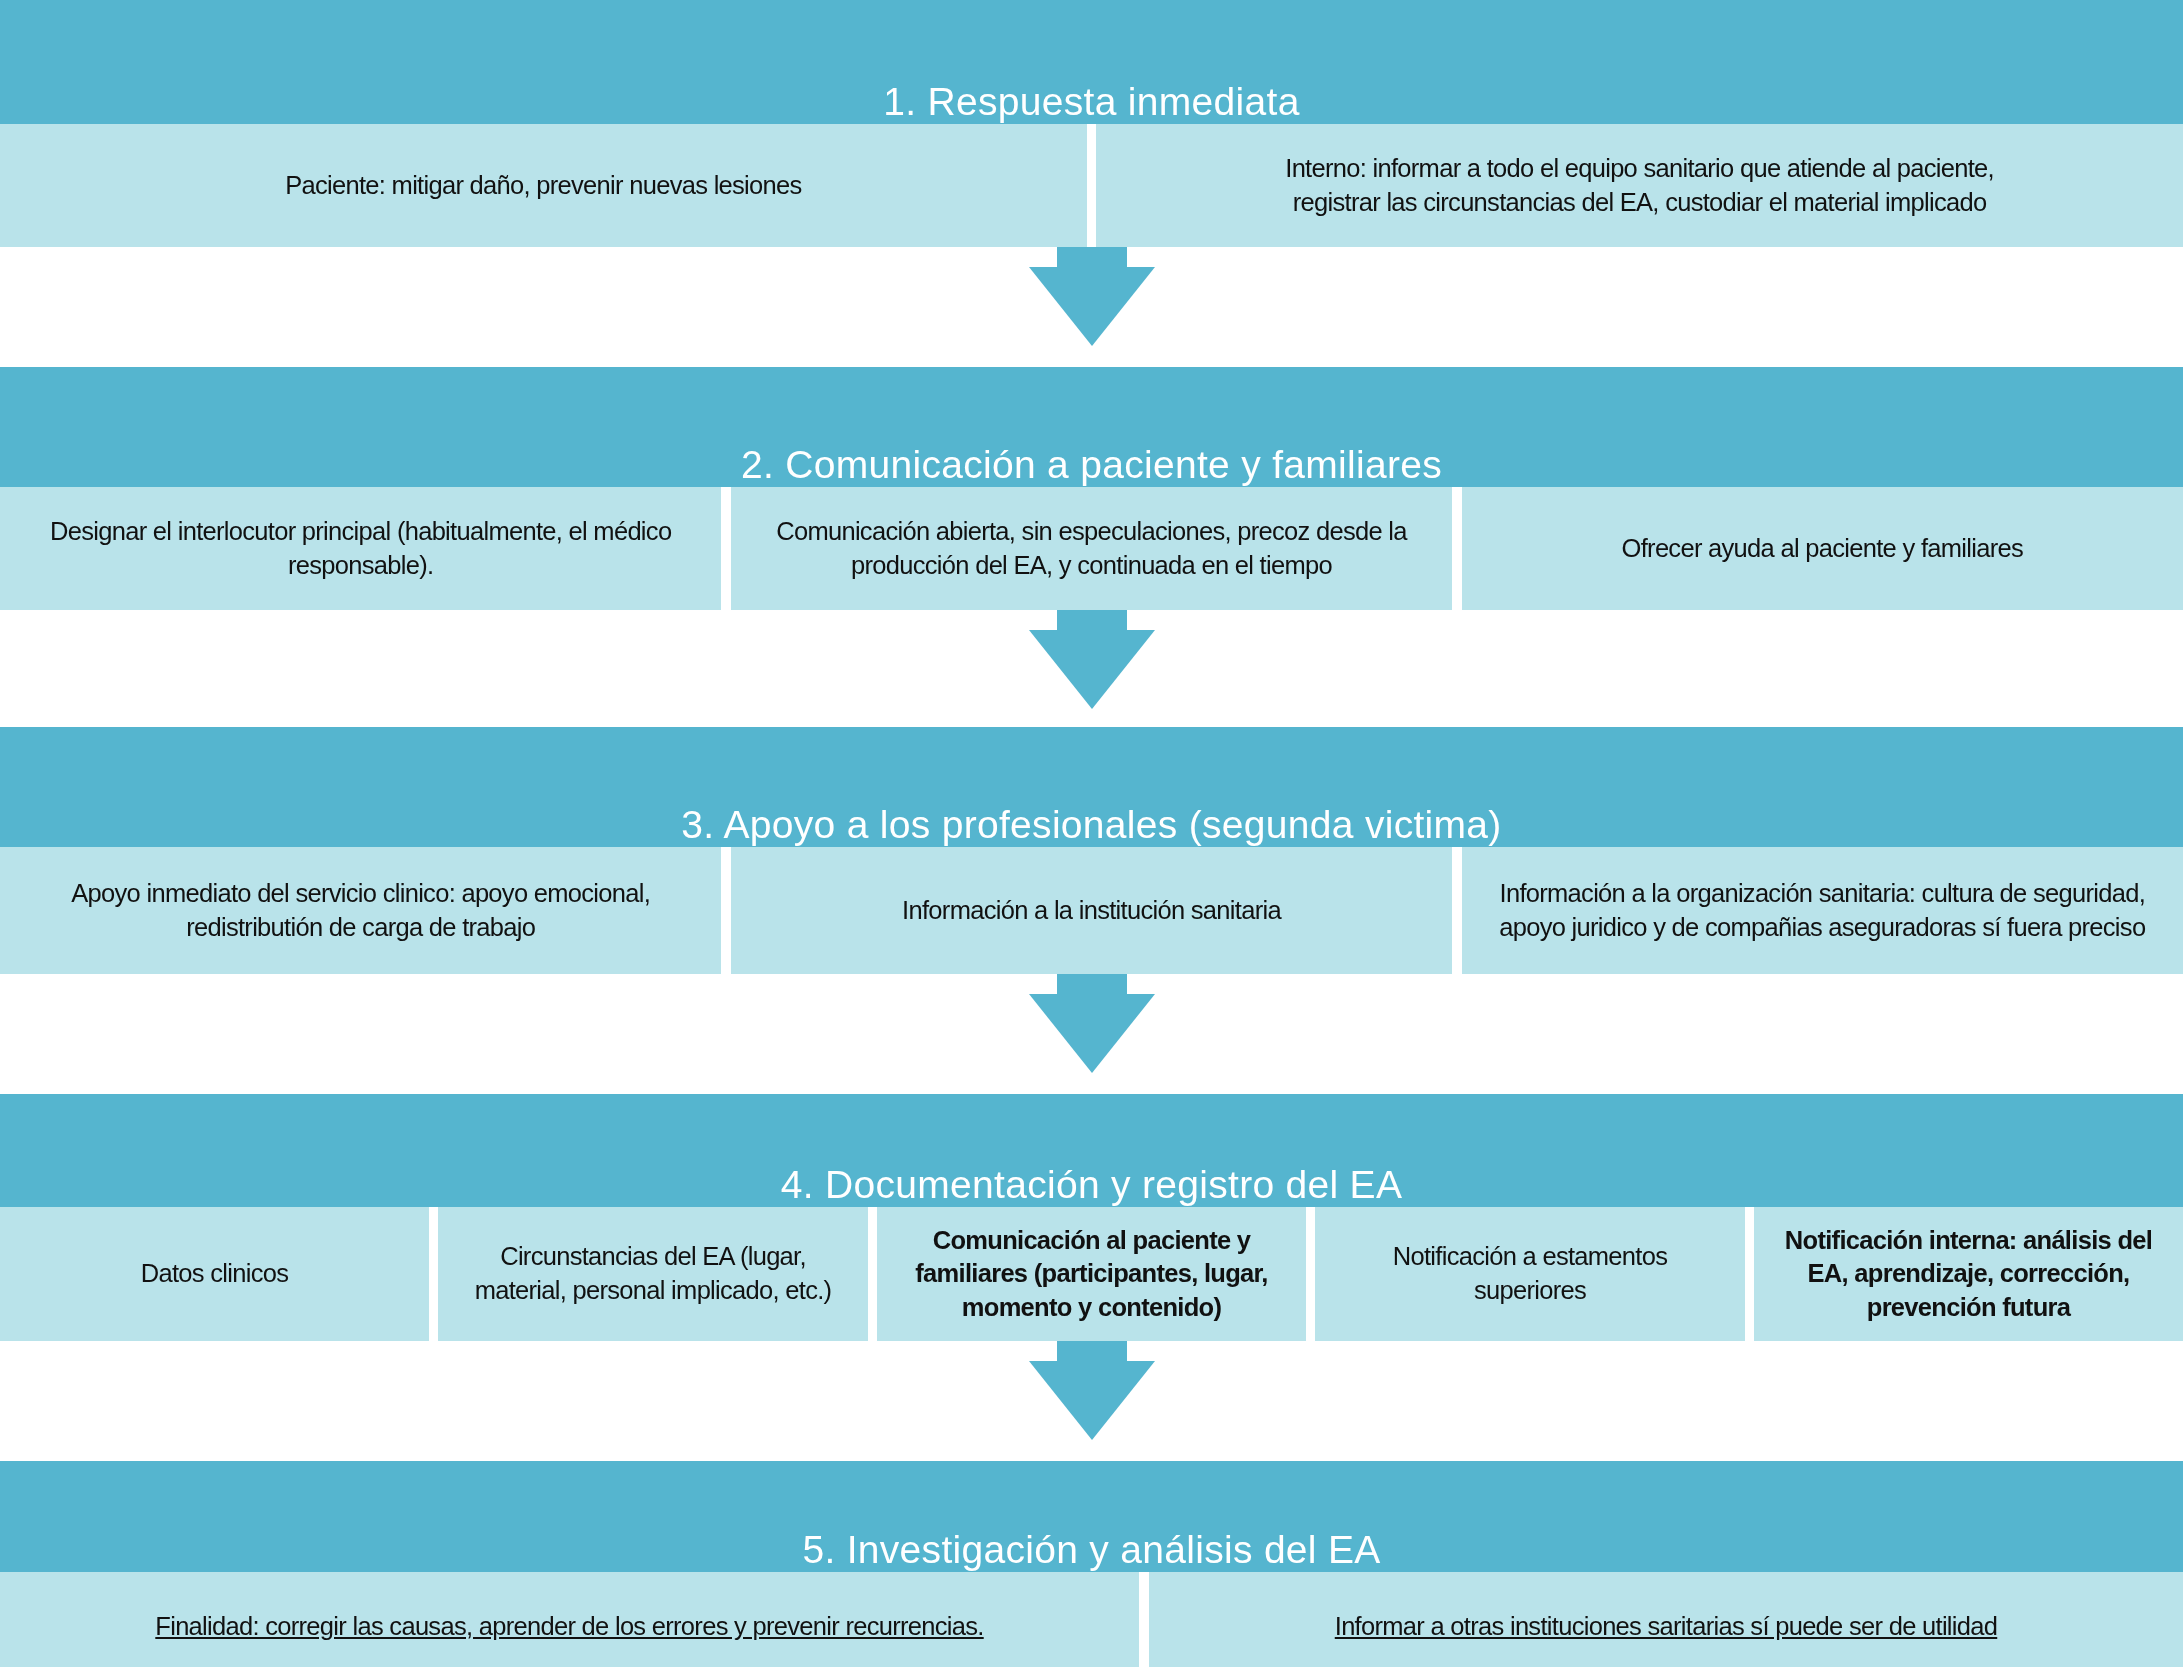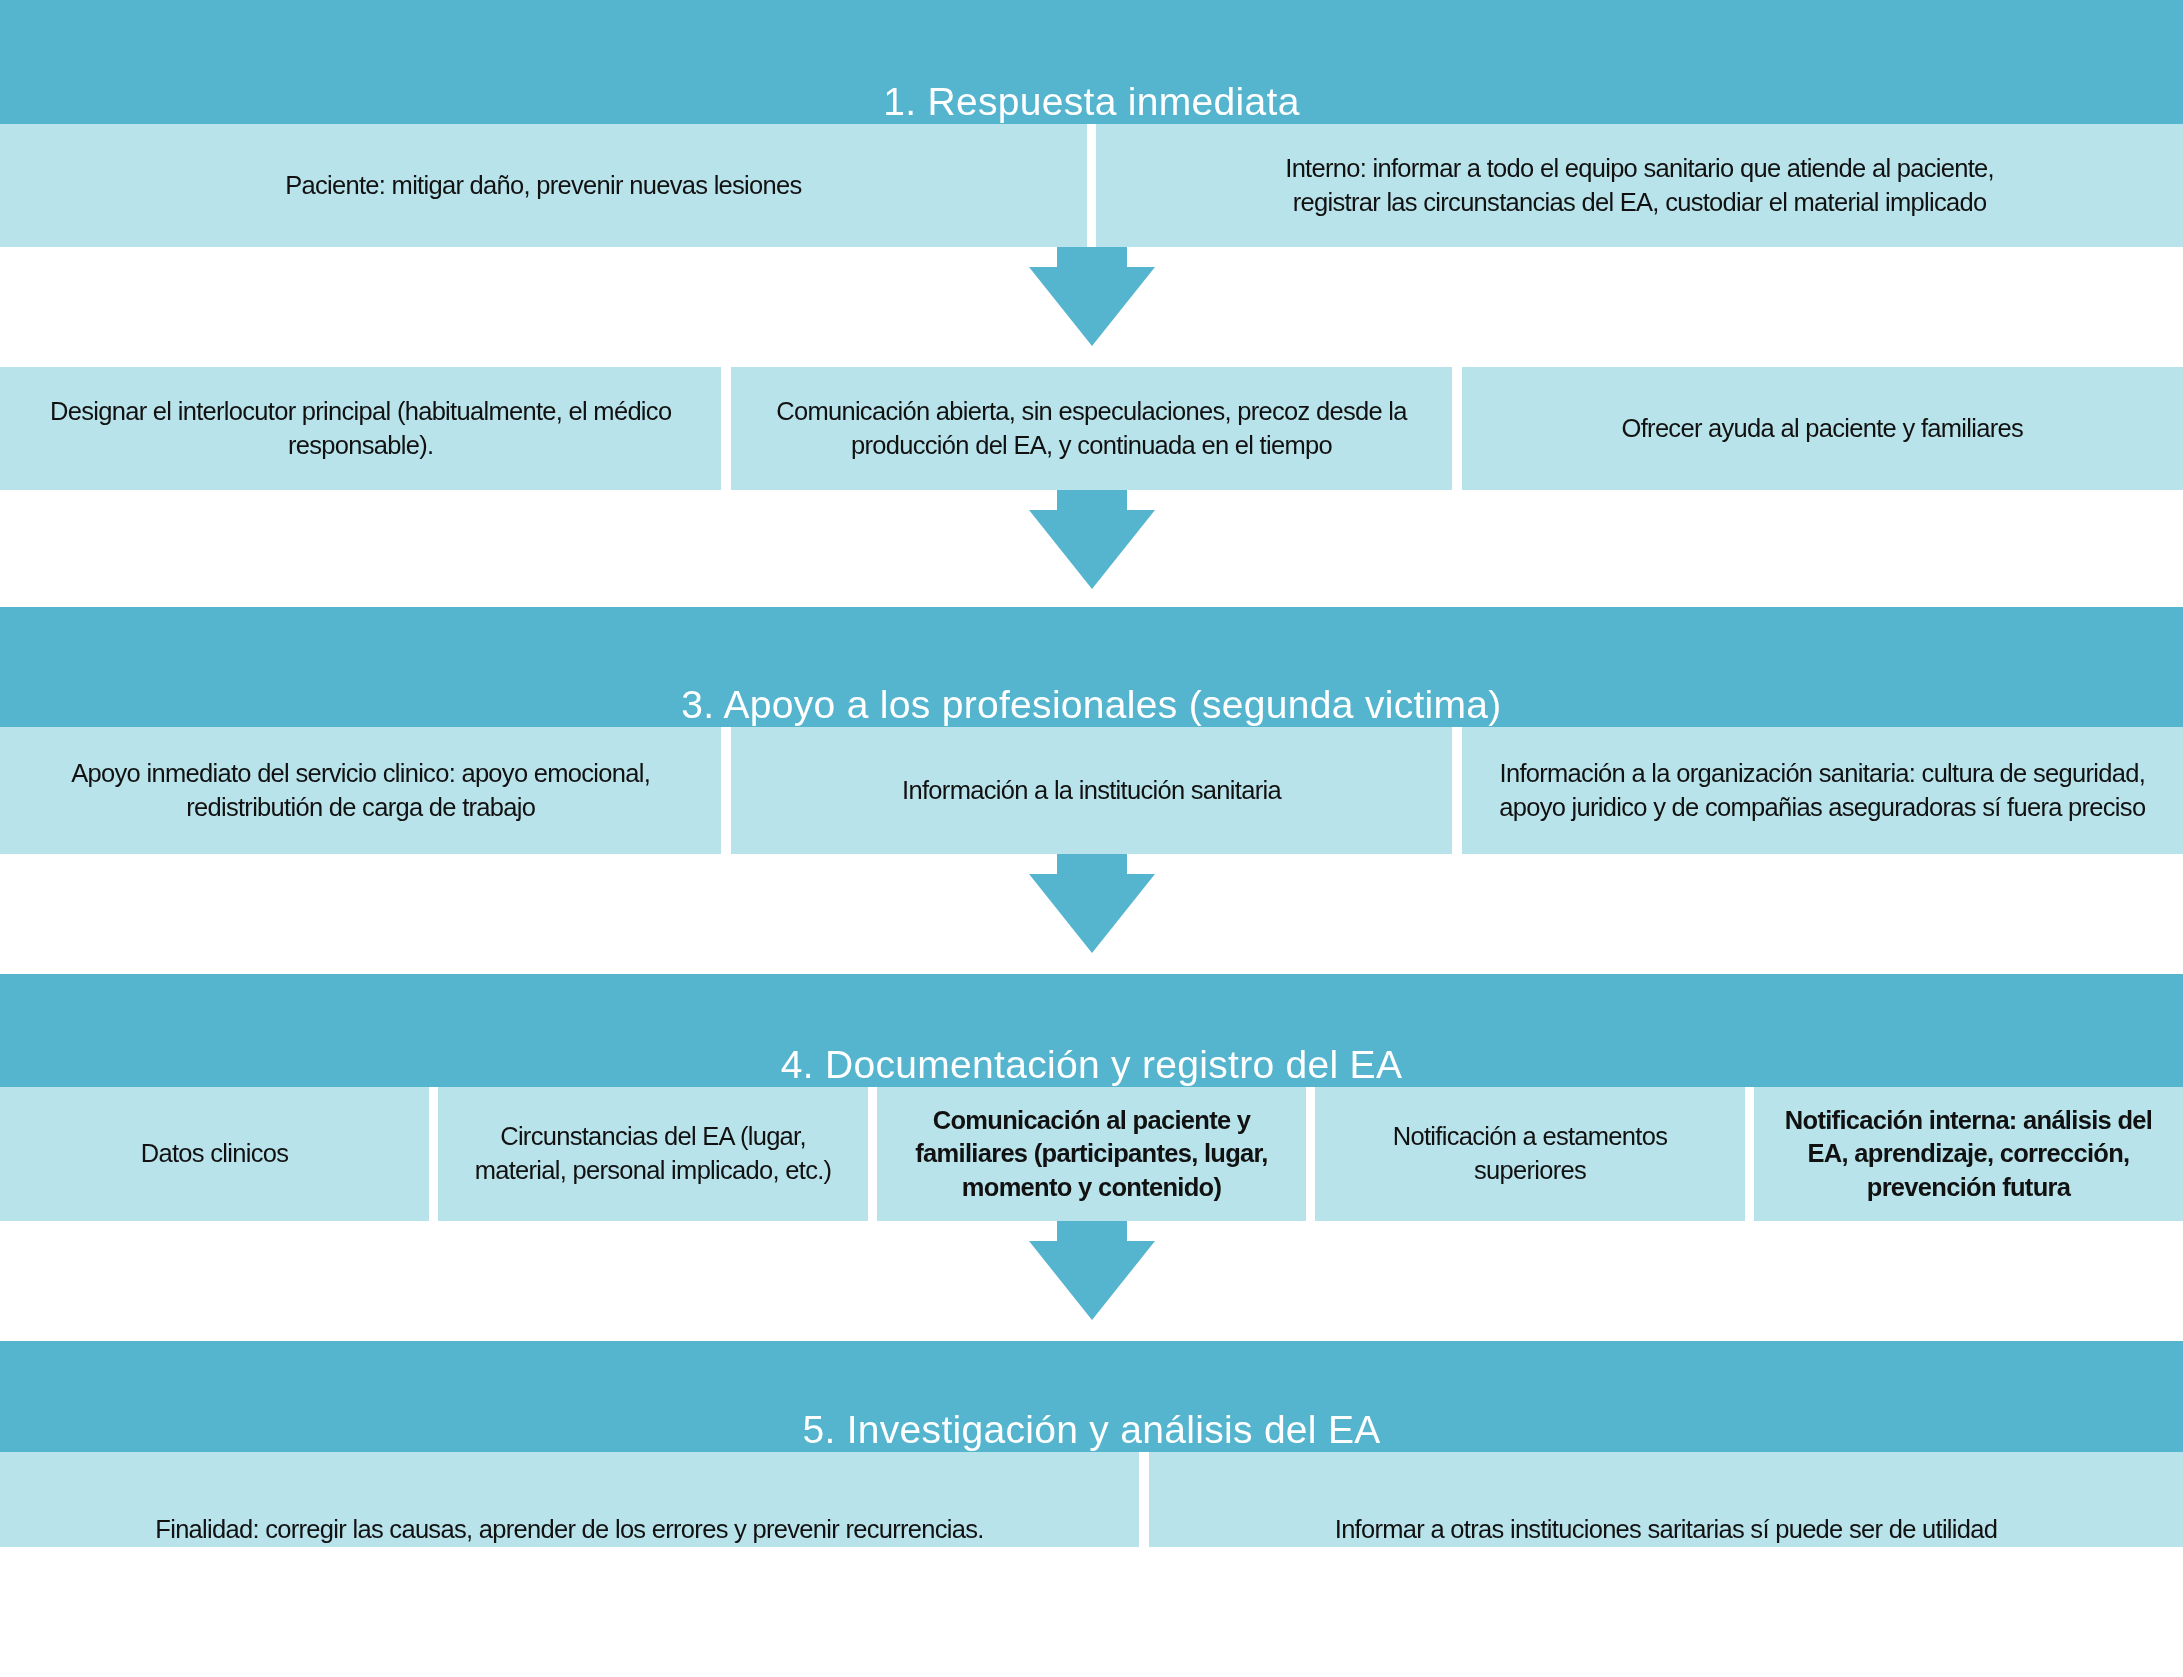--- a/index.html
+++ b/index.html
@@ -50,21 +50,21 @@
   .cell span{display:inline-block;max-width:100%;}
   .mw1000 span{max-width:672px;}
   .mw1060 span{max-width:712px;}
   .mw950 span{max-width:638px;}
   .mw1010 span{max-width:678px;}
   .mw880 span{max-width:591px;}
   .mw975 span{max-width:655px;}
   .mw545 span{max-width:366px;}
   .mw590 span{max-width:396px;font-weight:bold;}
   .mw500 span{max-width:336px;}
-  .cell-top{align-items:flex-end;padding-top:15px;}
+  .cell-top{align-items:center;padding-top:15px;text-decoration:underline;}
   .cell-w1695{flex:0 0 1139px;}
   .arrow-zone{
     background:var(--gutter);
     display:flex;justify-content:center;align-items:flex-start;
   }
   .arrow{display:flex;flex-direction:column;align-items:center;}
   .arrow-stem{width:70px;height:20px;background:var(--arrow);}
   .arrow-head{
     width:0;height:0;
     border-left:63px solid transparent;
@@ -88,20 +88,23 @@
         <span>Interno: informar a todo el equipo sanitario que atiende al paciente, registrar las circunstancias del EA, custodiar el material implicado</span>
       </div>
   </div>
   <div class="arrow-zone" style="height:120px">
     <div class="arrow">
       <div class="arrow-stem"></div>
       <div class="arrow-head"></div>
     </div>
   </div>
 
+  <header class="band" style="height:120px">
+    <div class="band-title">2. Comunicación a paciente y familiares</div>
+  </header>
   <div class="row" style="height:123px">
     <div class="cell mw950">
         <span>Designar el interlocutor principal (habitualmente, el médico responsable).</span>
       </div>
     <div class="cell mw1010">
         <span>Comunicación abierta, sin especulaciones, precoz desde la producción del EA, y continuada en el tiempo</span>
       </div>
     <div class="cell">
         <span>Ofrecer ayuda al paciente y familiares</span>
       </div>

